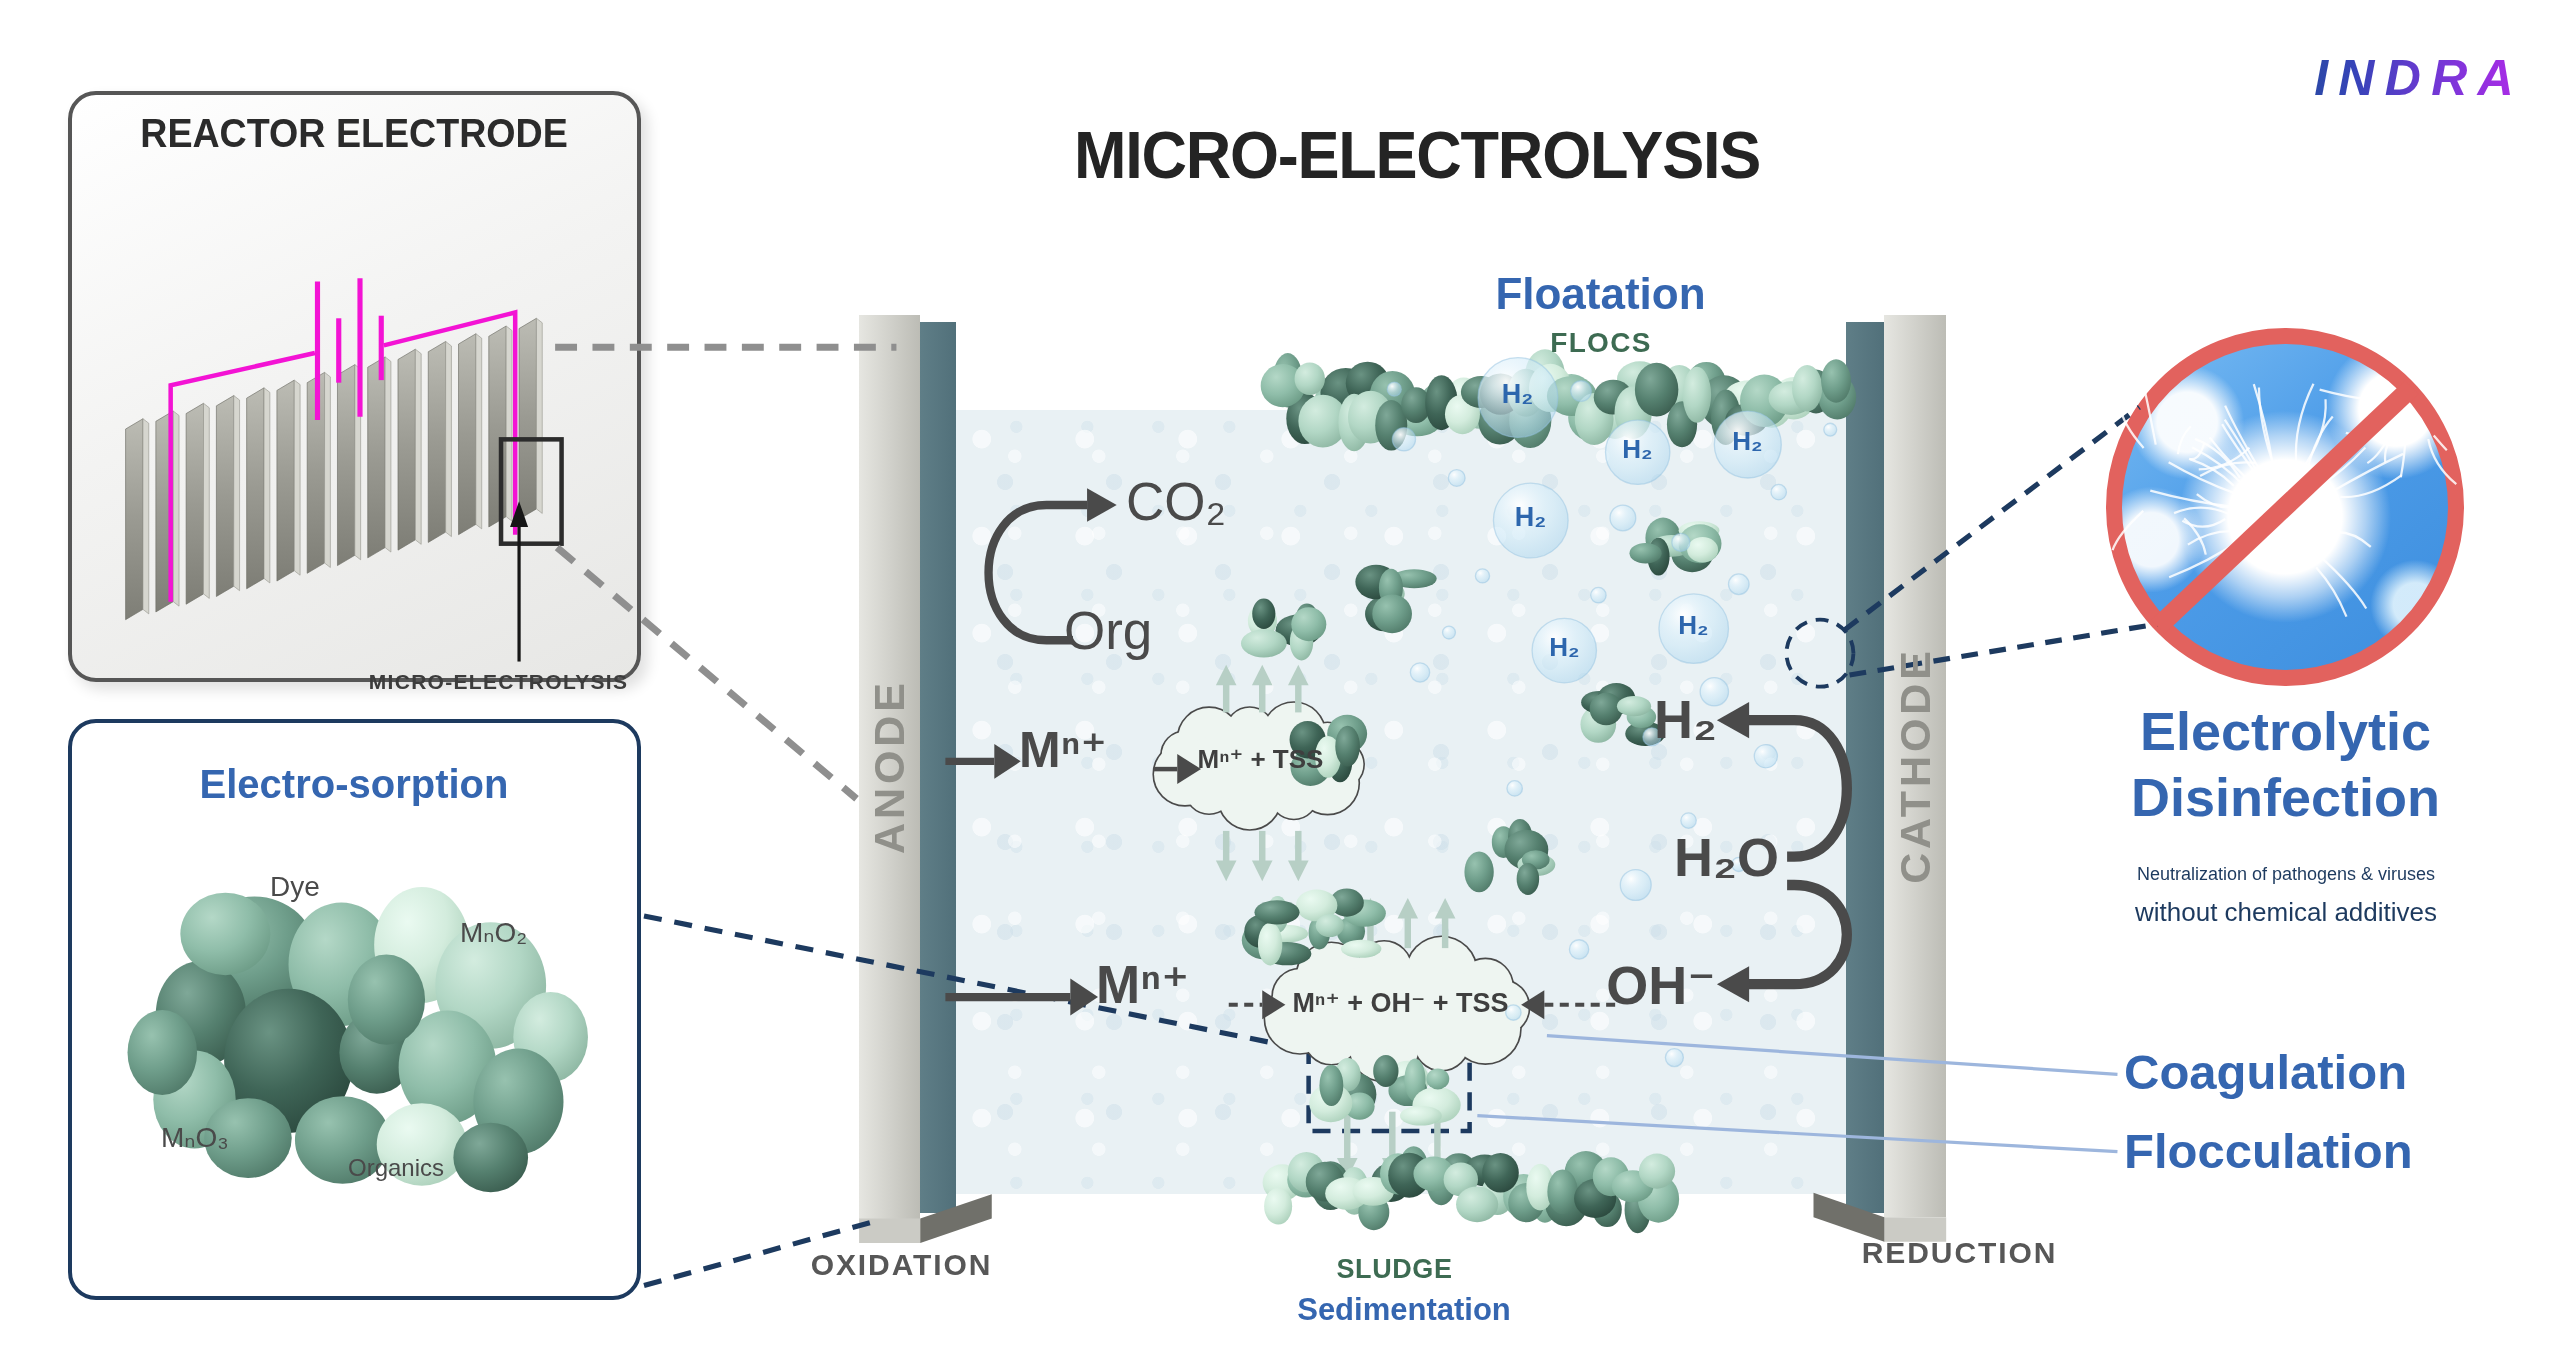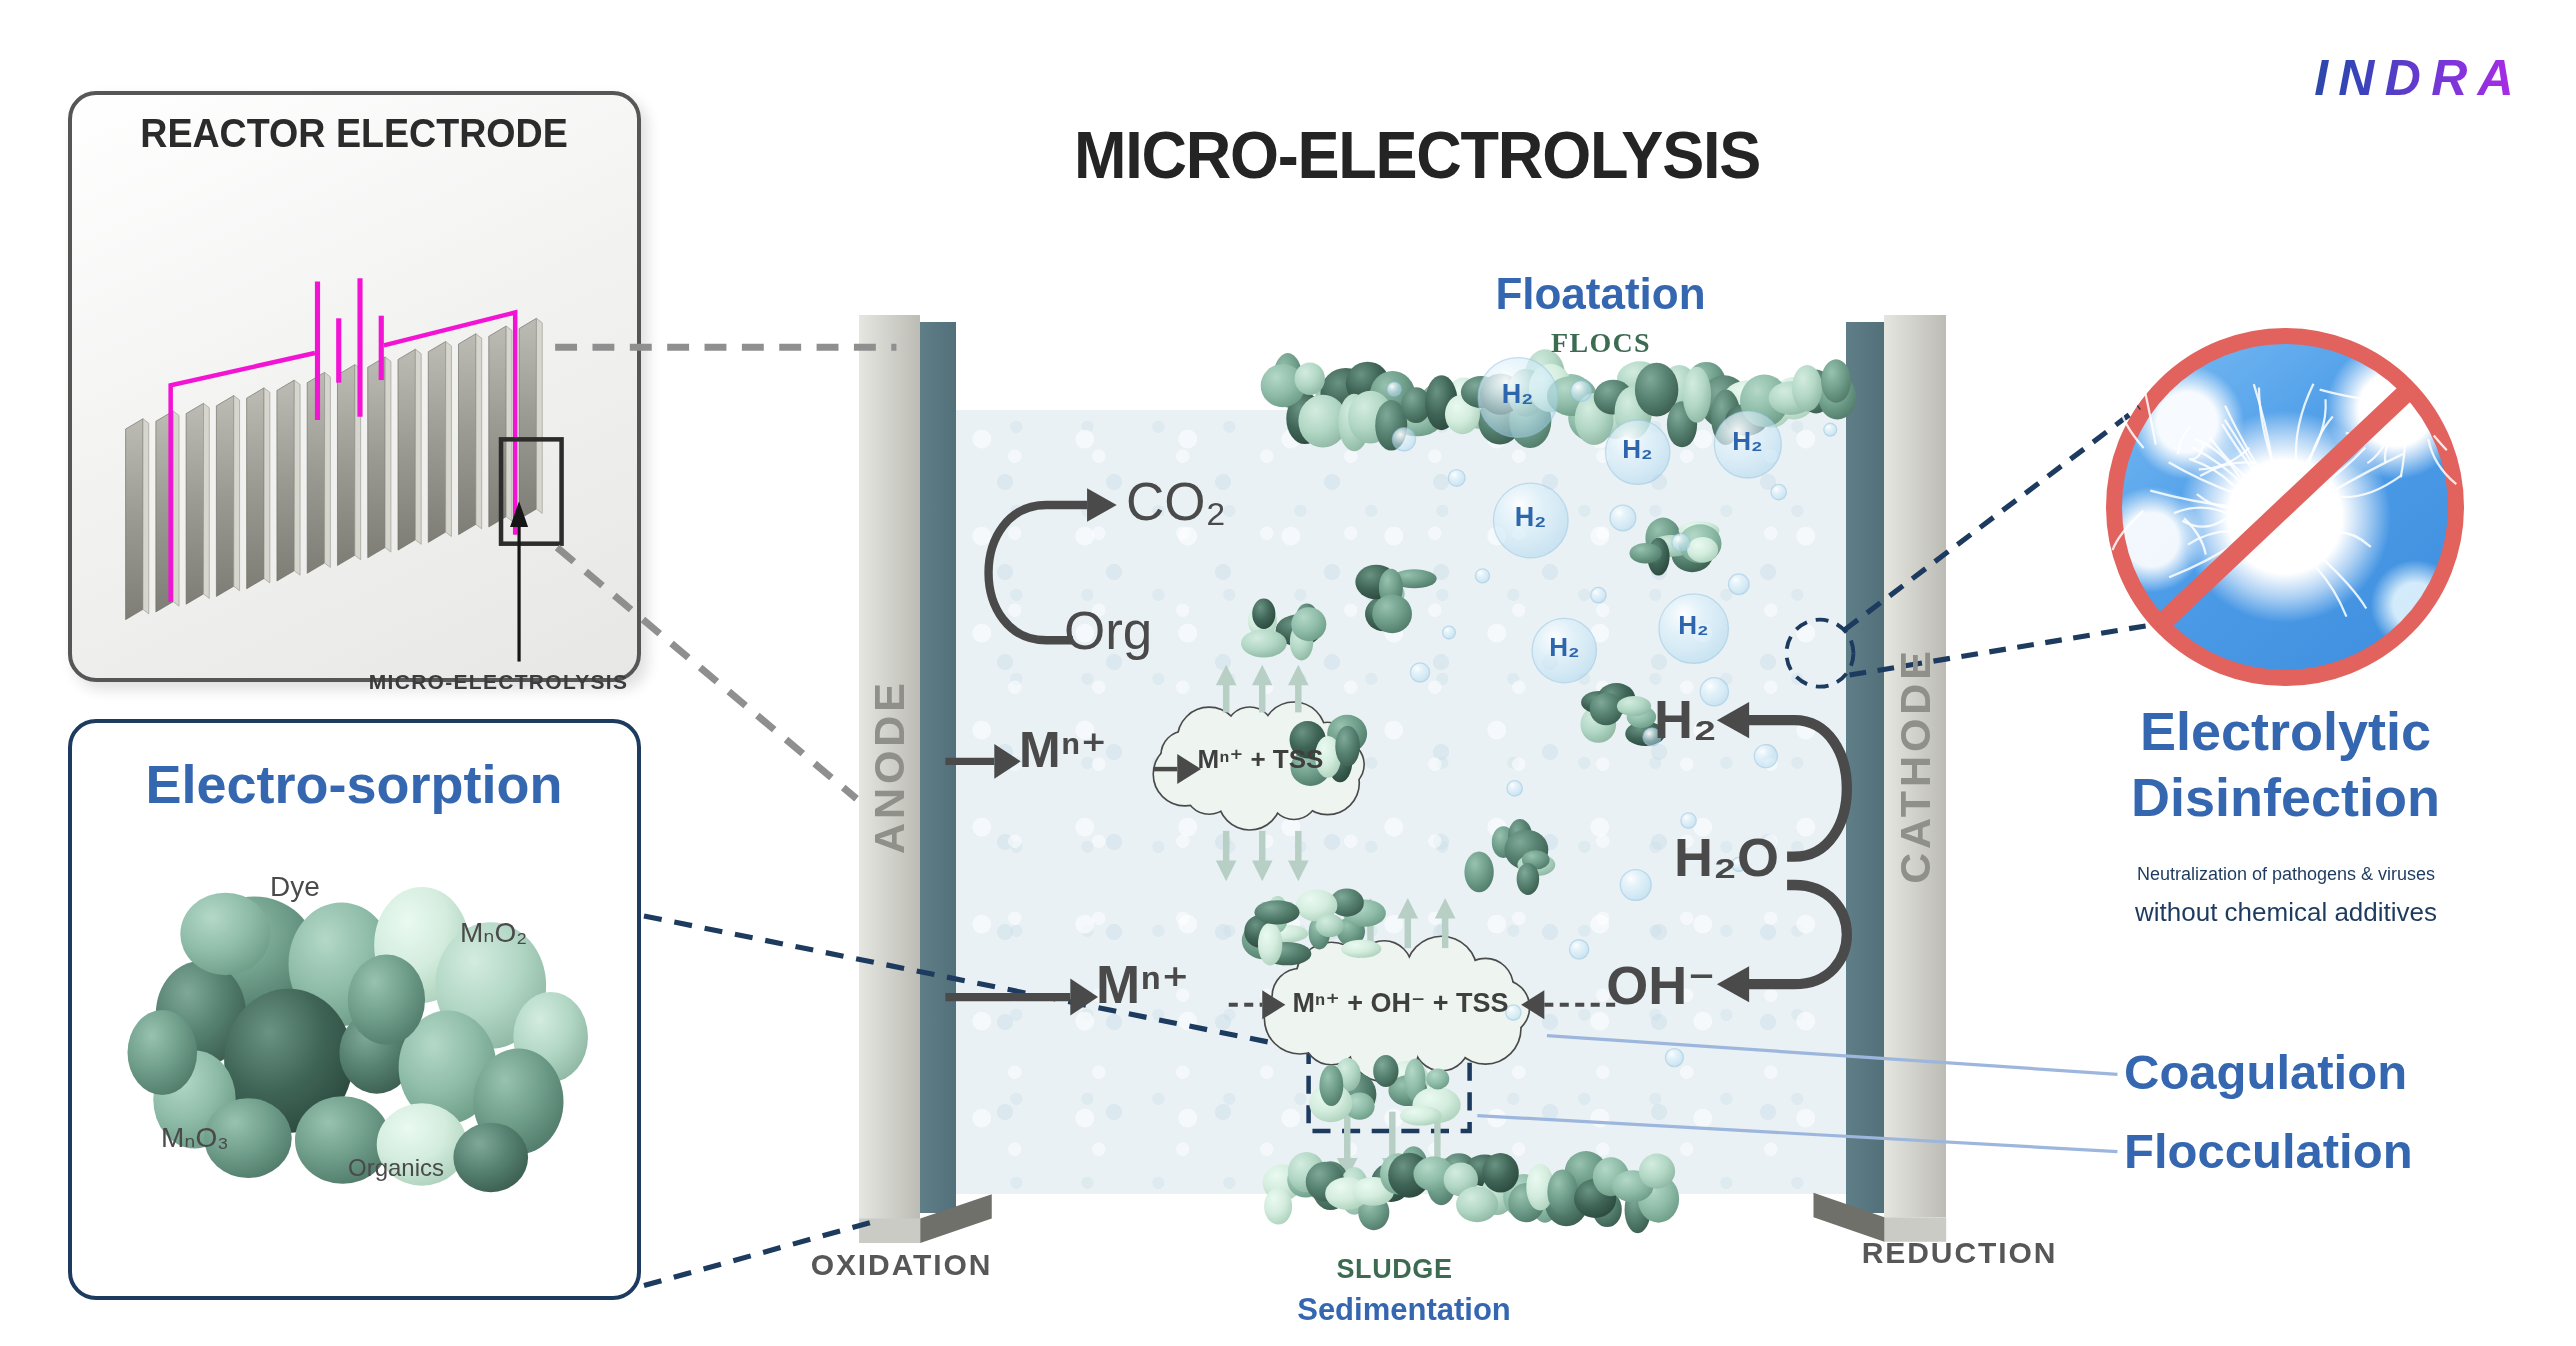--- a/index.html
+++ b/index.html
@@ -577,38 +577,38 @@
       </g>
       <line x1="3745" y1="559" x2="3351" y2="931" stroke="#e2625e" stroke-width="30"></line>
     </svg>
 
   <div id="logo" class="t">INDRA</div>
   <div id="title" class="t c">MICRO-ELECTROLYSIS</div>
 
   <div class="t c" style="left:74px;top:82px;width:560px;font-size:40px;line-height:48px;font-weight:800;color:#2b2b2b;transform:scaleX(.94);">REACTOR ELECTRODE</div>
   <div class="t c" style="left:357px;top:641px;width:283px;font-size:21px;line-height:27px;font-weight:600;color:#3c3c3c;letter-spacing:1.3px;">MICRO-ELECTROLYSIS</div>
 
-  <div class="t c blue" style="left:74px;top:725px;width:560px;font-size:54px;line-height:64px;">Electro-sorption</div>
+  <div class="t c blue" style="left:74px;top:725px;width:560px;font-size:40px;line-height:64px;">Electro-sorption</div>
   <div class="t" style="left:270px;top:844px;width:103px;font-size:28px;font-weight:500;">Dye</div>
   <div class="t" style="left:460px;top:889px;width:116px;font-size:28px;font-weight:500;">MₙO₂</div>
   <div class="t" style="left:161px;top:1094px;width:116px;font-size:28px;font-weight:500;">MₙO₃</div>
   <div class="t" style="left:348px;top:1127px;width:155px;font-size:24px;font-weight:500;">Organics</div>
 
   <div class="vlabel" style="left:859px;top:288px;width:61px;height:902px;">
     <span>ANODE</span>
     </div>
   <div class="vlabel" style="left:1884px;top:288px;width:62px;height:900px;">
     <span>CATHODE</span>
     </div>
 
   <div class="t c gray" style="left:789px;top:1221px;width:225px;font-size:30px;letter-spacing:1.9px;">OXIDATION</div>
   <div class="t c gray" style="left:1847px;top:1209px;width:225px;font-size:30px;letter-spacing:1.9px;">REDUCTION</div>
 
   <div class="t c blue" style="left:1462px;top:240px;width:277px;font-size:44px;line-height:53px;">Floatation</div>
-  <div class="t c green" style="left:1501px;top:300px;width:200px;font-size:28px;letter-spacing:1.3px;font-family:Liberation Serif, serif;">FLOCS</div>
+  <div class="t c green" style="left:1501px;top:300px;width:200px;font-size:28px;letter-spacing:1.3px;">FLOCS</div>
 
   <div class="t" style="left:1126px;top:444px;width:129px;font-size:53px;font-weight:500;">CO₂</div>
   <div class="t" style="left:1064px;top:573px;width:116px;font-size:53px;font-weight:500;">Org</div>
   <div class="t" style="left:1019px;top:694px;width:129px;font-size:50px;font-weight:600;">Mⁿ⁺</div>
   <div class="t c" style="left:1164px;top:717px;width:193px;font-size:26px;font-weight:600;color:#3f3f3f;">Mⁿ⁺ + TSS</div>
   <div class="t" style="left:1096px;top:927px;width:135px;font-size:53px;font-weight:600;">Mⁿ⁺</div>
   <div class="t c" style="left:1278px;top:960px;width:245px;font-size:27px;font-weight:600;color:#3f3f3f;">Mⁿ⁺ + OH⁻ + TSS</div>
 
   <div class="t c" style="left:1634px;top:661px;width:103px;font-size:54px;font-weight:600;">H₂</div>
   <div class="t c" style="left:1662px;top:799px;width:129px;font-size:54px;font-weight:600;">H₂O</div>

